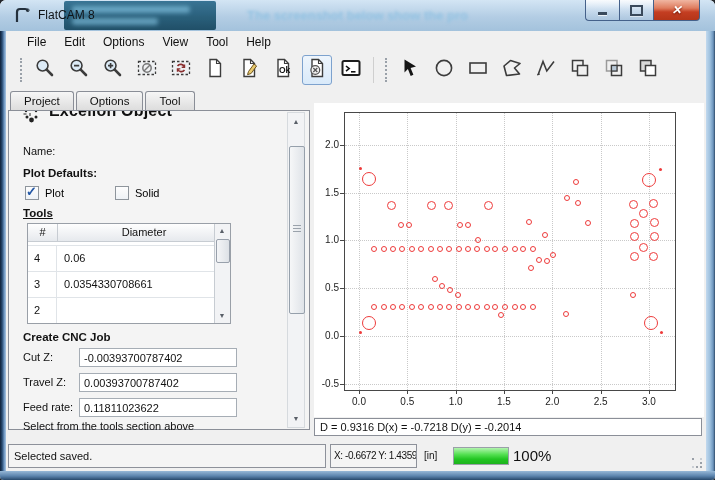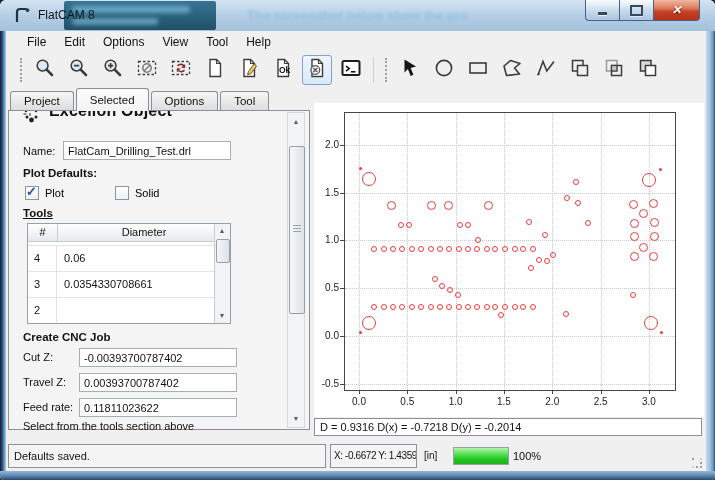--- a/index.html
+++ b/index.html
@@ -116,21 +116,21 @@
   .sb-box{position:absolute;top:444px;height:24px;box-sizing:border-box;border:1px solid #8d919a;
     background:#f4f4f4;color:#111;}
   .sb-msg{left:8px;width:318px;font-size:11px;line-height:22px;padding-left:5px;}
   .sb-coords{left:330px;width:87px;font-size:10px;letter-spacing:-0.4px;line-height:22px;
     padding-left:3px;white-space:nowrap;overflow:hidden;}
   .sb-units{position:absolute;left:424px;top:444px;height:24px;line-height:24px;font-size:10px;color:#111;}
   .sb-progress{position:absolute;left:453px;top:447px;width:56px;height:18px;box-sizing:border-box;
     border:1px solid #9aa0a8;background:#fff;}
   .sb-progress .fill{height:100%;
     background:linear-gradient(180deg,#b2f4ae 0%,#55e052 40%,#22c522 70%,#1db31d 100%);}
-  .sb-pct{position:absolute;left:513px;top:444px;height:24px;line-height:24px;font-size:11px;color:#111;}
+  .sb-pct{position:absolute;left:513px;top:444px;height:24px;line-height:24px;font-size:15px;color:#111;}
   .resize-grip{position:absolute;left:692px;top:458px;width:12px;height:12px;}
   .resize-grip::after{content:"";position:absolute;left:0;top:0;width:2px;height:2px;background:#9aa0a8;
     box-shadow:8px 8px 0 #9aa0a8,4px 8px 0 #9aa0a8,8px 4px 0 #9aa0a8,0 8px 0 #c9ced4,8px 0 0 #c9ced4;}
 </style>
 </head>
 <body>
 
 <div class="win">
 
   <div class="titlebar">
@@ -268,21 +268,20 @@
             </svg></span>
         </span><span class="tbtn">
           <span><svg width="22" height="22" viewBox="0 0 22 22">
               <rect x="3.5" y="3.5" width="10.5" height="10.5" fill="#d9d9d9" stroke="#3c3c3c" stroke-width="1.5"></rect>
               <rect x="8.5" y="8.5" width="10" height="10" fill="#fff" stroke="#3c3c3c" stroke-width="1.5"></rect>
             </svg></span>
         </span></span>
   </div>
   <div class="tabbar" id="tabbar">
       <span class="tab">Project</span>
-      <span class="tab active">Selected</span>
       <span class="tab">Options</span>
       <span class="tab">Tool</span>
     </div>
 
   <div class="left-panel">
     <span class="obj-icon">
       <svg width="20" height="20" viewBox="0 0 20 20">
         <circle cx="4" cy="6" r="1.2" fill="#222"></circle>
           <circle cx="9" cy="4" r="1.2" fill="#222"></circle>
         <circle cx="14" cy="6" r="1.2" fill="#222"></circle>
@@ -290,21 +289,20 @@
         <circle cx="14" cy="12" r="1.5" fill="#222"></circle>
           <circle cx="9.5" cy="15" r="2.4" fill="#222"></circle>
         <path d="M1.5 9 h3 M8 8 v3" stroke="#222" stroke-width="1"></path>
       </svg>
     </span>
     <div class="heading-clip">
       <span class="obj-heading">Excellon Object</span>
     </div>
 
     <span class="lbl" style="left:14px;top:34px;">Name:</span>
-    <input class="txt" style="left: 54px; top: 30px; width: 158px;" value="FlatCam_Drilling_Test.drl">
 
     <span class="bold-lbl" style="left:14px;top:56px;">Plot Defaults:</span>
     <span id="cbRow"><span class="cb-wrap" style="left: 16px;"><span class="cb checked"></span><span class="cb-label">Plot</span></span><span class="cb-wrap" style="left: 106px;"><span class="cb"></span><span class="cb-label">Solid</span></span></span>
 
     <span class="bold-lbl" style="left:14px;top:96px;text-decoration:underline;">Tools</span>
 
     <div class="tools-table">
       <div class="thead">
         <span class="th c1">#</span>
         <span class="th c2">Diameter</span>
@@ -463,21 +461,21 @@
         <div class="marker s" style="width: 6px; height: 6px; left: 285.448px; top: 179.111px;"></div>
         <div class="marker l" style="width: 14px; height: 14px; left: 16.675px; top: 202.907px;"></div>
         <div class="marker l" style="width: 14px; height: 14px; left: 298.842px; top: 202.907px;"></div>
         <div class="marker t" style="width: 3px; height: 3px; left: 14.4444px; top: 217.991px;"></div>
         <div class="marker t" style="width: 3px; height: 3px; left: 314.971px; top: 217.991px;"></div>
       </div>
   </div>
 
   <div class="delta-box">D = 0.9316  D(x) = -0.7218  D(y) = -0.2014</div>
 
-  <div class="sb-box sb-msg">Defaults saved.</div>
+  <div class="sb-box sb-msg">Selected saved.</div>
   <div class="sb-box sb-coords">X: -0.6672   Y: 1.4359</div>
   <div class="sb-units">[in]</div>
   <div class="sb-progress">
       <div class="fill" id="progFill" style="width: 100%;"></div>
     </div>
   <div class="sb-pct">100%</div>
   <div class="resize-grip"></div>
 
   <div class="b-left"></div>
   <div class="b-right"></div>

